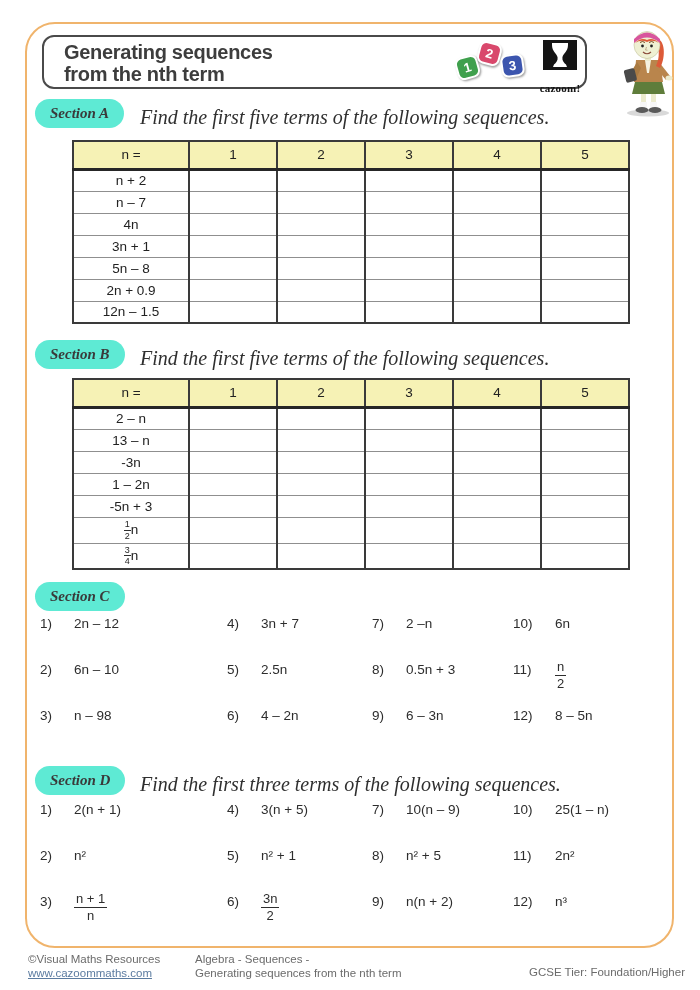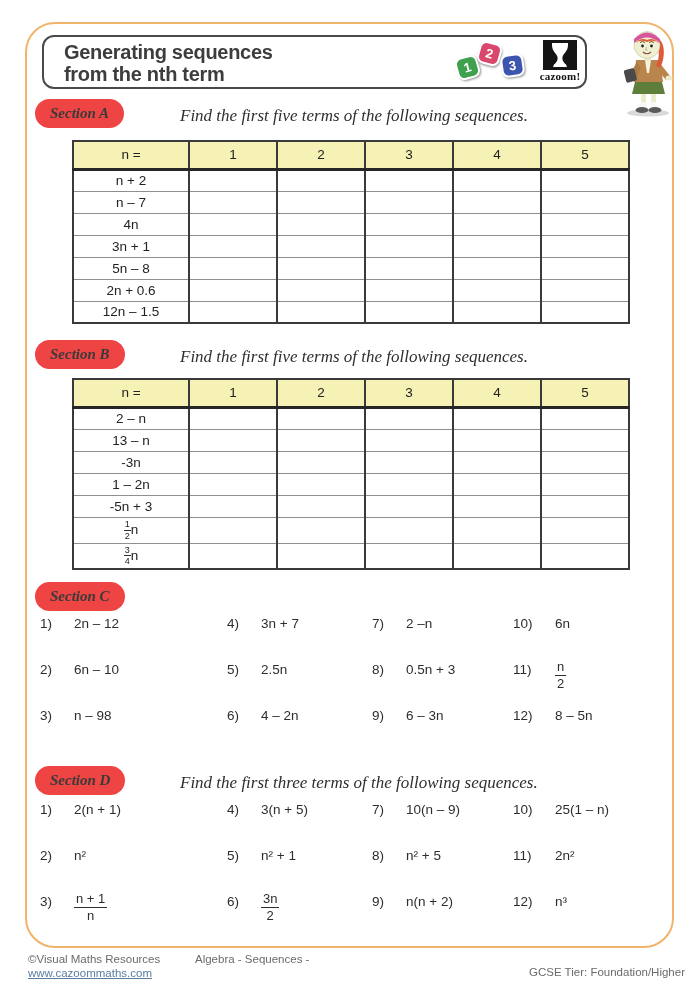--- a/index.html
+++ b/index.html
@@ -17,29 +17,29 @@
            font-weight:bold; color:#3d3d3d; letter-spacing:-0.3px; }
   .dice { position:absolute; left:410px; top:2px; width:75px; height:48px; }
   .die { position:absolute; width:23px; height:23px; border-radius:7px; border:2px solid #fff;
          box-shadow:1px 1.5px 2px rgba(60,60,60,.45); color:#fff; font-weight:bold; font-size:13px;
          display:flex; align-items:center; justify-content:center; }
   .die1 { left:2px; top:17px; transform:rotate(-16deg); }
   .die2 { left:24px; top:3px;  transform:rotate(15deg); }
   .die3 { left:47px; top:15px; transform:rotate(-8deg); }
   .logo { position:absolute; left:492px; top:3px; width:48px; text-align:center; }
   .logo-mark { display:block; margin:0 auto; }
-  .logo-text { font-family:"Liberation Serif", serif; font-weight:bold; font-size:11px; color:#141414; letter-spacing:0.2px; }
+  .logo-text { font-family:"Liberation Serif", serif; font-weight:bold; font-size:11px; color:#141414; letter-spacing:0.2px;margin-top:12px; }
   .character { position:absolute; left:606px; top:26px; }
 
   
-  .pill { position:absolute; left:35px; background:#ef4444; border-radius:16px; padding:6px 15px;
+  .pill { position:absolute; left:35px; background:#5eead4; border-radius:16px; padding:6px 15px;
           font-family:"Liberation Serif", serif; font-style:italic; font-weight:bold;
           font-size:15px; color:#3a3a3a; }
   .instr { position:absolute; left:140px; font-family:"Liberation Serif", serif;
-           font-style:italic; font-size:17px; color:#2f2f2f;margin-left:40px; }
+           font-style:italic; font-size:20px; color:#2f2f2f; }
 
   
   .seq-table { position:absolute; left:72px; border-collapse:collapse; table-layout:fixed;
                width:556px; font-size:13.5px; color:#222; text-align:center; background:#fff; }
   .seq-table col.c0 { width:116px; }
   .seq-table col.cn { width:88px; }
   .seq-table { border:2px solid #3a3a3a; }
   .seq-table th, .seq-table td { border-left:2px solid #3a3a3a; }
   .seq-table td { border-top:1px solid #8f8f8f; height:22px; }
   .seq-table thead th { background:#f6f2b5; height:28px; font-weight:normal;
@@ -189,21 +189,21 @@
         </tr>
       <tr>
           <td>5n – 8</td>
           <td></td>
           <td></td>
           <td></td>
           <td></td>
           <td></td>
         </tr>
       <tr>
-          <td>2n + 0.6</td>
+          <td>2n + 0.9</td>
           <td></td>
           <td></td>
           <td></td>
           <td></td>
           <td></td>
         </tr>
       <tr>
           <td>12n – 1.5</td>
           <td></td>
           <td></td>
@@ -430,17 +430,18 @@
     </div>
   </div>
 
   <div class="footer">
     <div class="f-left">
       <div>©Visual Maths Resources</div>
       <a href="#">www.cazoommaths.com</a>
     </div>
     <div class="f-center">
       <div>Algebra - Sequences -</div>
+      <div>Generating sequences from the nth term</div>
     </div>
     <div class="f-right">GCSE Tier: Foundation/Higher</div>
   </div>
 
 </div>
 
 </body></html>

